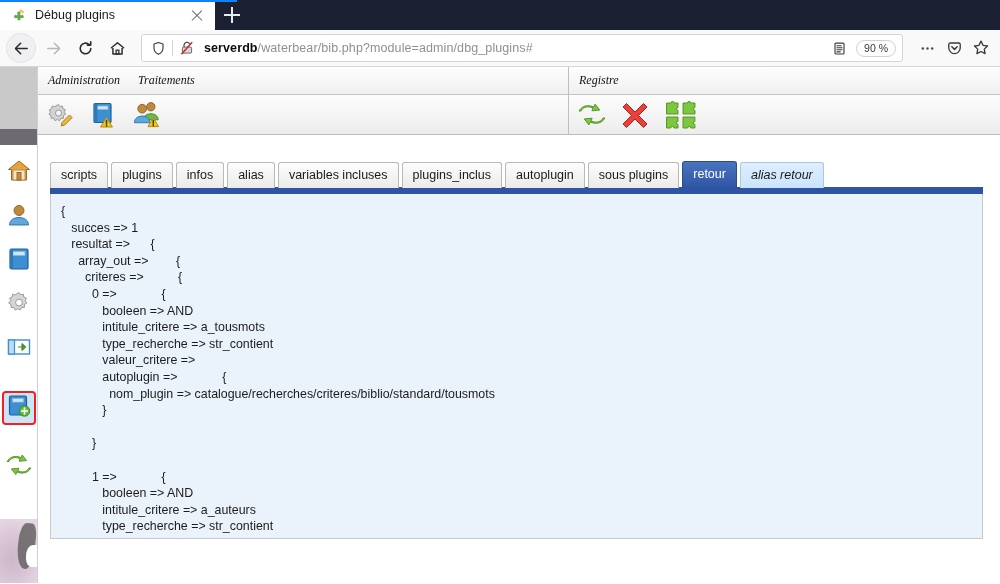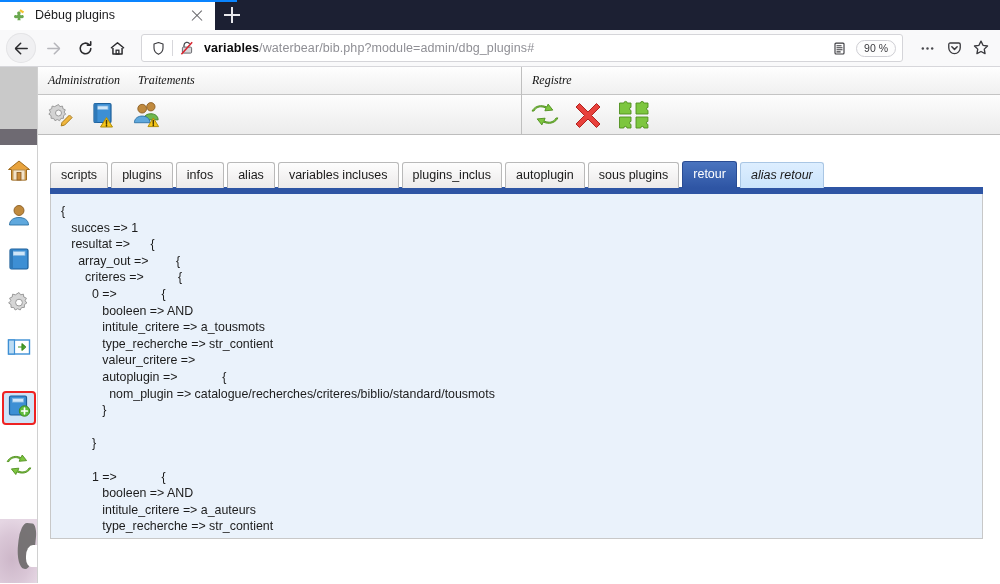--- a/index.html
+++ b/index.html
@@ -120,21 +120,21 @@
     content:""; position:absolute; right:-3px; top:26px; width:14px; height:22px;
     background:#ffffff; border-radius: 50% 20% 10% 40%;
   }
 
   
   .content { flex: 1; position: relative; background: #fff; }
 
   
   .app-top { display: flex; height: 68px; border-bottom: 1px solid #bdbdbd;}
   .panel { position: relative; background: linear-gradient(#ffffff 0%, #f6f6f6 48%, #eaeaea 52%, #f3f3f3 100%); }
-  .panel-left { width: 484px; border-right: 1px solid #bfbfbf; text-align: center; }
+  .panel-left { width: 531px; border-right: 1px solid #bfbfbf; text-align: center; }
   .panel-right { flex: 1; }
   .panel-menubar {
     height: 28px; background: linear-gradient(#fefefe, #f0f0f0);
     border-bottom: 1px solid #c4c4c4; display: flex; align-items: center;
     padding-left: 10px; gap: 18px;
   }
   .menu-item {
     font-size: 12px; font-style: italic; color: #111;
     font-family: "Liberation Serif", serif;
   }
@@ -228,21 +228,21 @@
           </svg>
       </span>
       <span class="url-sep"></span>
       <span class="url-icon">
         <svg width="16" height="16" viewBox="0 0 16 16">
           <path d="M5 7.2V5.3a3 3 0 0 1 5.6-1.4" fill="none" stroke="#4a4a4f" stroke-width="1.3"></path>
           <rect x="3.4" y="7.1" width="9.2" height="6" rx="1" fill="#d8d8db" stroke="#6a6a6f" stroke-width="1"></rect>
           <path d="M2.4 14.2 13.2 2.2" stroke="#d7232e" stroke-width="1.5"></path>
         </svg>
       </span>
-      <span class="url-text"><b>variables</b><span>/waterbear/bib.php?module=admin/dbg_plugins#</span></span>
+      <span class="url-text"><b>serverdb</b><span>/waterbear/bib.php?module=admin/dbg_plugins#</span></span>
       <span class="url-right">
         <span class="navbtn">
           <svg width="15" height="15" viewBox="0 0 16 16">
               <rect x="3.2" y="2.2" width="9.6" height="11.6" rx="1" fill="none" stroke="#3a3a3e" stroke-width="1.2"></rect>
               <path d="M5.2 5h4.6M5.2 7.2h5.6M5.2 9.4h5.6M5.2 11.6h3.6" stroke="#3a3a3e" stroke-width="1.1" stroke-linecap="round"></path>
             </svg>
         </span>
         <span class="zoom-pill">90 %</span>
       </span>
     </div>

